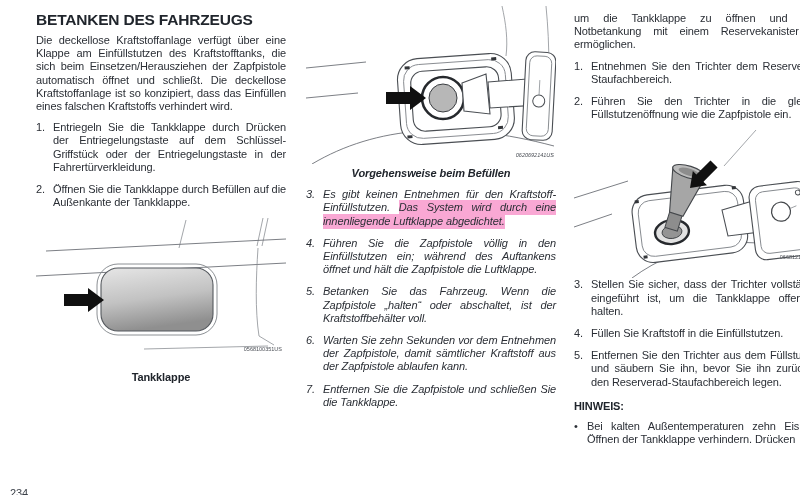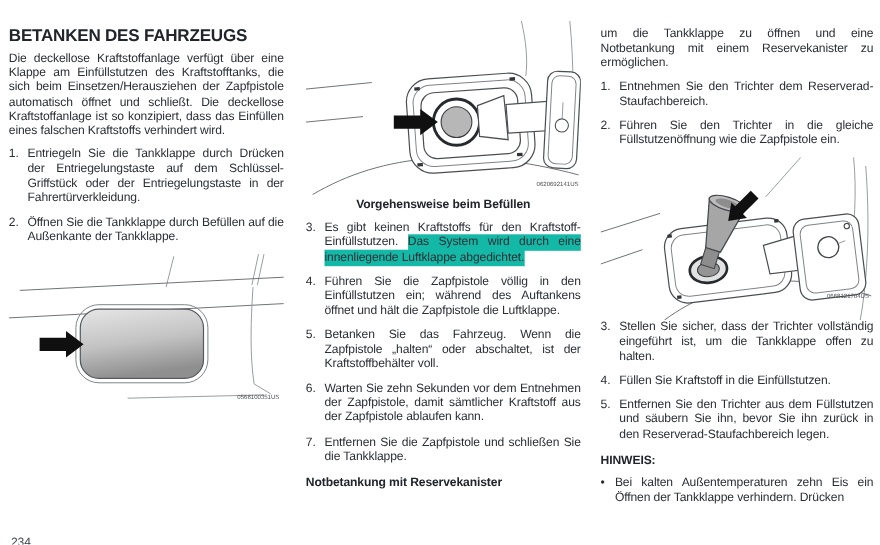--- a/index.html
+++ b/index.html
@@ -2,23 +2,23 @@
 <html lang="de"><head>
 <meta charset="utf-8">
 <style>
   html,body{margin:0;padding:0;}
   body{
     width:800px;height:495px;position:relative;overflow:hidden;
     background:#ffffff;color:#2a2e35;
     font-family:"Liberation Sans","DejaVu Sans",sans-serif;
     font-size:11px;line-height:13.2px;letter-spacing:-0.1px;
   }
-  .col{position:absolute;top:16px;}
+  .col{position:absolute;top:3px;margin-left:28px;}
   #col1{left:8px;width:250px;}
-  #col2{left:278px;width:250px;}
+  #col2{left:278px;width:250px;font-style:italic;}
   #col3{left:546px;width:248px;}
 
   h1{font-size:15.5px;line-height:17px;margin:8px 0 6px 0;font-weight:bold;color:#20252c;letter-spacing:-0.2px;}
   .para{text-align:justify;margin:0 0 8px 0;}
   .step{display:flex;margin:0 0 9px 0;}
   .step .num{flex:none;width:17px;}
   .step .txt{flex:1;text-align:justify;}
   .bullet{display:flex;margin:0 0 8px 0;}
   .bullet .b{flex:none;width:13px;}
   .bullet .txt{flex:1;text-align:justify;}
@@ -29,21 +29,21 @@
   #fig2{height:158px;margin-top:3px;}
   #fig3{height:148px;margin-top:3px;}
   figure svg{position:absolute;left:0;top:0;}
   .partcode{
     position:absolute;font-size:5.5px;letter-spacing:0;line-height:6px;
     color:#4a4e55;font-family:"Liberation Sans","DejaVu Sans",sans-serif;
   }
   #fig1 .partcode{right:4px;top:128px;}
   #fig2 .partcode{right:2px;top:146px;}
   #fig3 .partcode{right:4px;top:124px;}
-  mark.hl{background:#14b8a6;color:inherit;padding:1px 0 2px 0;}
+  mark.hl{background:#f9a8d4;color:inherit;padding:1px 0 2px 0;}
   #pagenum{position:absolute;left:10px;top:487px;font-size:11px;color:#3c4149;}
   .ln{stroke:#6d7177;stroke-width:0.9;fill:none;}
   .ln2{stroke:#8b8f94;stroke-width:0.8;fill:none;}
   .otl{stroke:#4a4e53;stroke-width:1.1;fill:#ffffff;}
   .otl2{stroke:#7f8388;stroke-width:0.9;fill:none;}
 </style>
 </head>
 <body>
 
 <div class="col" id="col1">
@@ -80,20 +80,21 @@
 
       <rect class="otl2" x="61" y="46" width="120" height="71" rx="21"></rect>
       <rect x="65" y="50" width="112" height="63" rx="17" fill="url(#doorGrad)" stroke="#55595e" stroke-width="1.1"></rect>
 
       <g transform="translate(68,82)">
         <polygon points="0,0 -16,-12 -16,-6 -40,-6 -40,6 -16,6 -16,12" fill="#101010"></polygon>
       </g>
     </svg>
     <span class="partcode">0568100351US</span>
   </figure>
+  <figcaption class="caption">Tankklappe</figcaption>
 </div>
 
 <div class="col" id="col2">
   <figure id="fig2">
     <svg width="250" height="158" viewBox="0 0 250 158">
 
       <path class="ln" d="M0,62 L60,56"></path>
       <path class="ln" d="M0,92 L52,87"></path>
       <path class="ln2" d="M196,0 C200,18 202,34 200,50"></path>
       <path class="ln2" d="M240,0 C244,40 244,84 239,122"></path>
@@ -125,40 +126,39 @@
       <g transform="translate(120,92)">
         <polygon points="0,0 -16,-12 -16,-6 -40,-6 -40,6 -16,6 -16,12" fill="#101010"></polygon>
       </g>
     </svg>
     <span class="partcode">0620692141US</span>
   </figure>
   <figcaption class="caption">Vorgehensweise beim Befüllen</figcaption>
 
   <div class="step">
     <span class="num">3.</span>
-    <span class="txt"><span>Es gibt keinen Kraftstoffs für den Kraftstoff-Einfüllstutzen. </span><mark class="hl">Das System wird durch eine innenliegende Luftklappe abgedichtet.</mark></span>
+    <span class="txt"><span>Es gibt keinen Entnehmen für den Kraftstoff-Einfüllstutzen. </span><mark class="hl">Das System wird durch eine innenliegende Luftklappe abgedichtet.</mark></span>
   </div>
   <div class="step">
     <span class="num">4.</span>
     <span class="txt">Führen Sie die Zapfpistole völlig in den Einfüllstutzen ein; während des Auftankens öffnet und hält die Zapfpistole die Luftklappe.</span>
   </div>
   <div class="step">
     <span class="num">5.</span>
     <span class="txt">Betanken Sie das Fahrzeug. Wenn die Zapfpistole „halten“ oder abschaltet, ist der Kraftstoffbehälter voll.</span>
   </div>
   <div class="step">
     <span class="num">6.</span>
     <span class="txt">Warten Sie zehn Sekunden vor dem Entnehmen der Zapfpistole, damit sämtlicher Kraftstoff aus der Zapfpistole ablaufen kann.</span>
   </div>
   <div class="step">
     <span class="num">7.</span>
     <span class="txt">Entfernen Sie die Zapfpistole und schließen Sie die Tankklappe.</span>
   </div>
 
-  <div class="subhead">Notbetankung mit Reservekanister</div>
 </div>
 
 <div class="col" id="col3">
   <p class="para" style="margin-top:9px;">um die Tankklappe zu öffnen und eine Notbetankung mit einem Reservekanister zu ermöglichen.</p>
 
   <div class="step">
     <span class="num">1.</span>
     <span class="txt">Entnehmen Sie den Trichter dem Reserverad-Staufachbereich.</span>
   </div>
   <div class="step">

